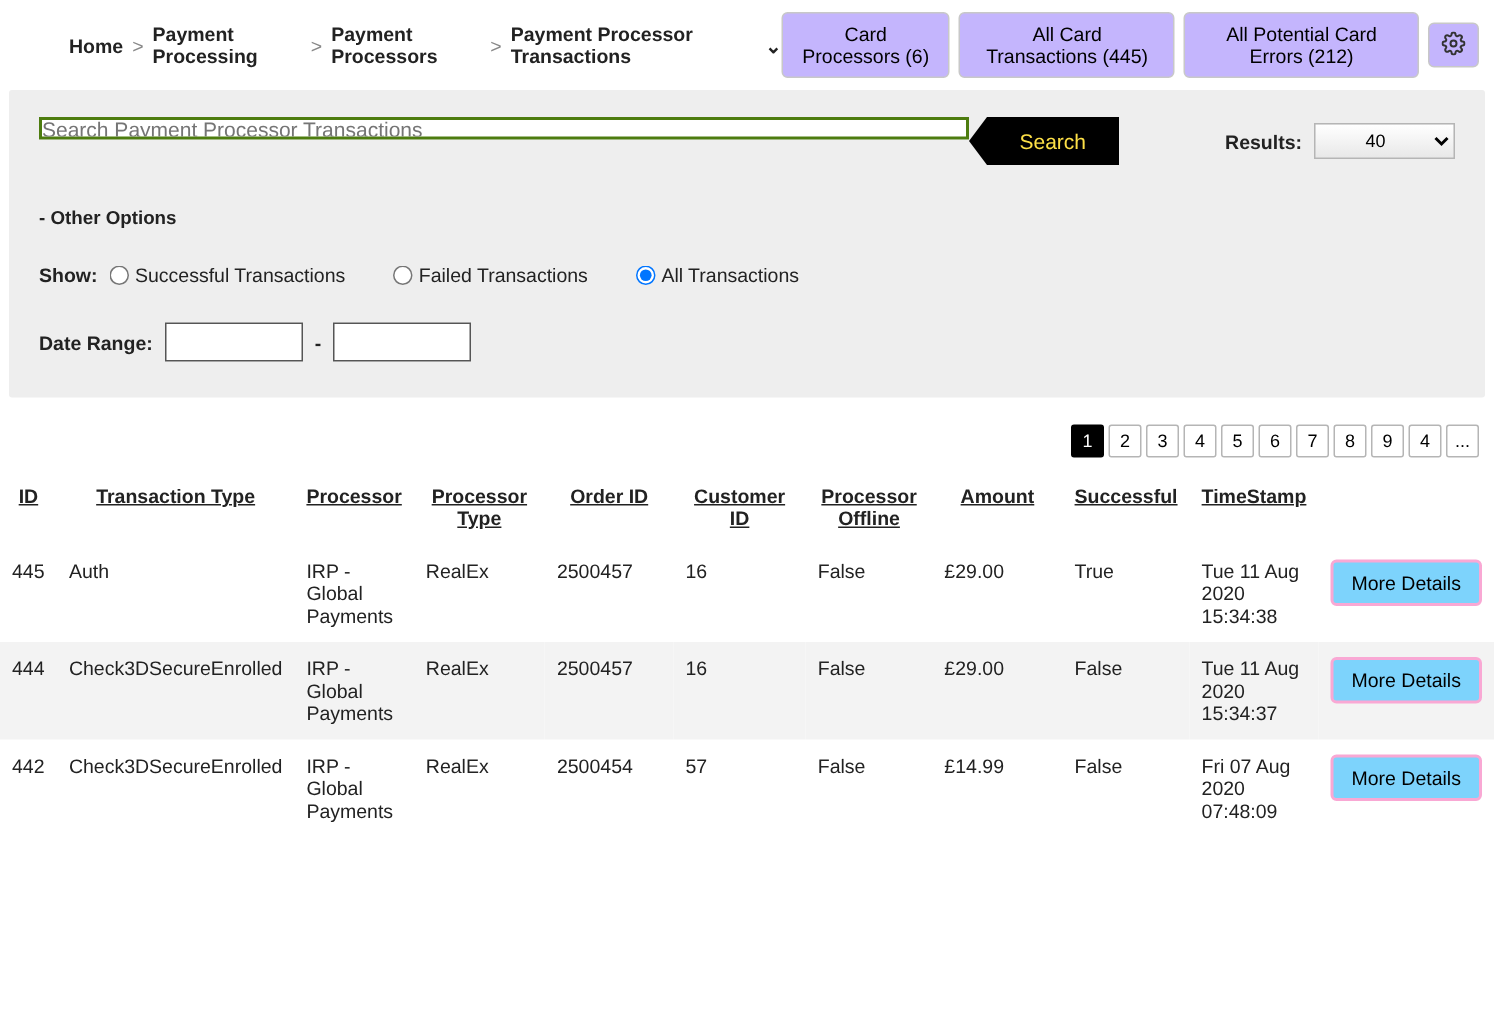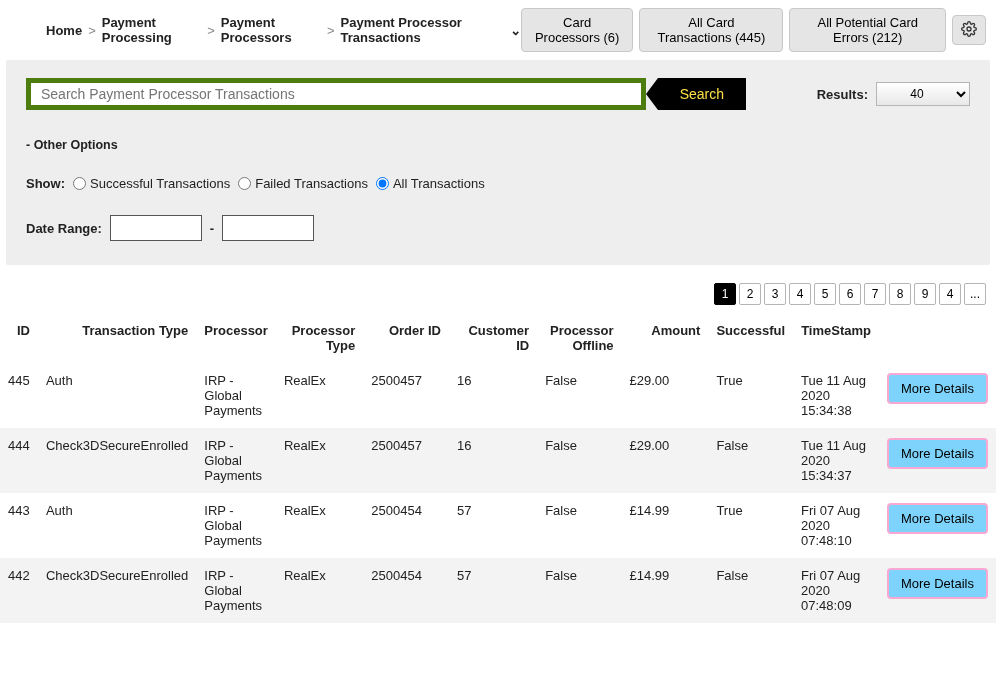--- a/index.html
+++ b/index.html
@@ -26,45 +26,45 @@
     font-weight: 600;
   }
   .breadcrumb a { color: #222; text-decoration: none; }
   .breadcrumb .sep { color: #888; font-weight: 400; }
   .breadcrumb .chev { margin-left: 4px; color: #222; }
   .toplinks { display: flex; align-items: center; gap: 6px; }
   .top-btn {
     border: 1px solid #c8c8c8;
     border-radius: 4px;
     padding: 6px 10px;
-    background: #e5e5e5;
+    background: #c4b5fd;
     font-size: 13px;
     cursor: pointer;
   }
   .gear-btn {
     width: 34px;
     height: 30px;
     display: flex;
     align-items: center;
     justify-content: center;
   }
   .filter-panel {
     background: #eee;
     margin: 0 6px;
     padding: 18px 20px 24px 20px;
     border-radius: 2px;
   }
   .search-row { display: flex; align-items: center; gap: 20px; }
   .search-container { display: flex; align-items: stretch; flex: 0 0 720px; }
   .search-input {
     flex: 1;
-    height: 32px;
-    padding: 0 10px;
+    height: 15px;
+    padding: 0 0;
     font-size: 14px;
-    border: 5px solid #4d7c0f;
+    border: 2px solid #4d7c0f;
     background: #fff;
   }
   .search-arrow {
     width: 0; height: 0;
     border-top: 16px solid transparent;
     border-bottom: 16px solid transparent;
     border-right: 12px solid #000;
   }
   .search-btn {
     background: #000;
@@ -87,21 +87,21 @@
   .other-options { margin-top: 28px; font-size: 12.5px; font-weight: 600; }
   .filter-row { margin-top: 24px; display: flex; align-items: center; gap: 8px; font-weight: 600; }
   .proc-select {
     width: 220px;
     height: 24px;
     border: 1px solid #b5b5b5;
     background: linear-gradient(#fff,#e8e8e8);
     font-size: 12.5px;
     padding: 0 6px;
   }
-  .radio-group { display: flex; align-items: flex-end; gap: 8px; font-weight: 400; }
+  .radio-group { display: flex; align-items: flex-end; gap: 32px; font-weight: 400; }
   .radio-item { display: flex; align-items: center; gap: 4px; font-size: 13px; }
   .date-input {
     width: 92px;
     height: 26px;
     border: 1px solid #555;
     background: #fff;
     padding: 0 6px;
   }
   .pagination {
     display: flex;
@@ -119,24 +119,25 @@
     border-radius: 2px;
     padding: 0 4px;
   }
   .page-btn.active { background: #000; color: #fff; border-color: #000; }
   table.grid {
     width: 100%;
     border-collapse: collapse;
     font-size: 13px;
   }
   table.grid th {
-    text-align: right;
+    text-align: center;
     padding: 10px 8px;
     font-weight: 700;
     vertical-align: top;
+    text-decoration: underline;
   }
   table.grid td {
     padding: 10px 8px;
     vertical-align: top;
   }
   table.grid tbody tr:nth-child(even) { background: #f3f3f3; }
   .more-btn {
     border: 2px solid #f9a8d4;
     border-radius: 4px;
     padding: 6px 12px;
@@ -281,33 +282,20 @@
         <td>RealEx</td>
         <td>2500457</td>
         <td>16</td>
         <td>False</td>
         <td>£29.00</td>
         <td>False</td>
         <td>Tue 11 Aug 2020 15:34:37</td>
         <td><button class="more-btn">More Details</button></td>
       </tr>
       <tr>
-        <td>443</td>
-        <td>Auth</td>
-        <td>IRP - Global Payments</td>
-        <td>RealEx</td>
-        <td>2500454</td>
-        <td>57</td>
-        <td>False</td>
-        <td>£14.99</td>
-        <td>True</td>
-        <td>Fri 07 Aug 2020 07:48:10</td>
-        <td><button class="more-btn">More Details</button></td>
-      </tr>
-      <tr>
         <td>442</td>
         <td>Check3DSecureEnrolled</td>
         <td>IRP - Global Payments</td>
         <td>RealEx</td>
         <td>2500454</td>
         <td>57</td>
         <td>False</td>
         <td>£14.99</td>
         <td>False</td>
         <td>Fri 07 Aug 2020 07:48:09</td>

